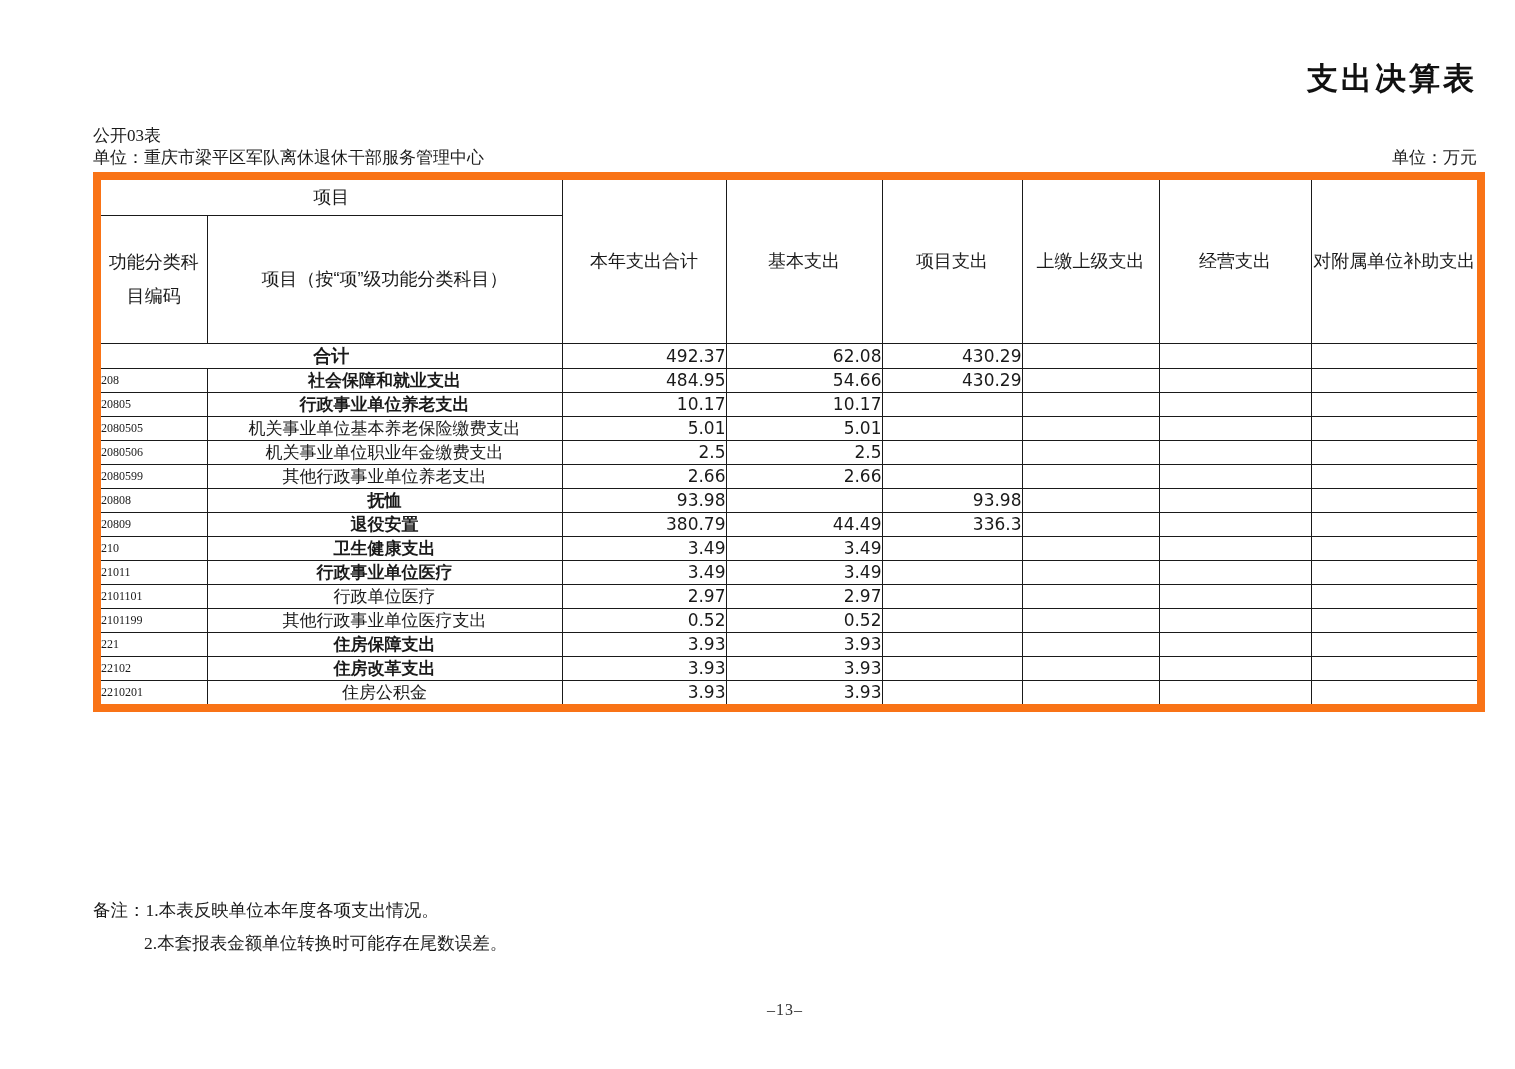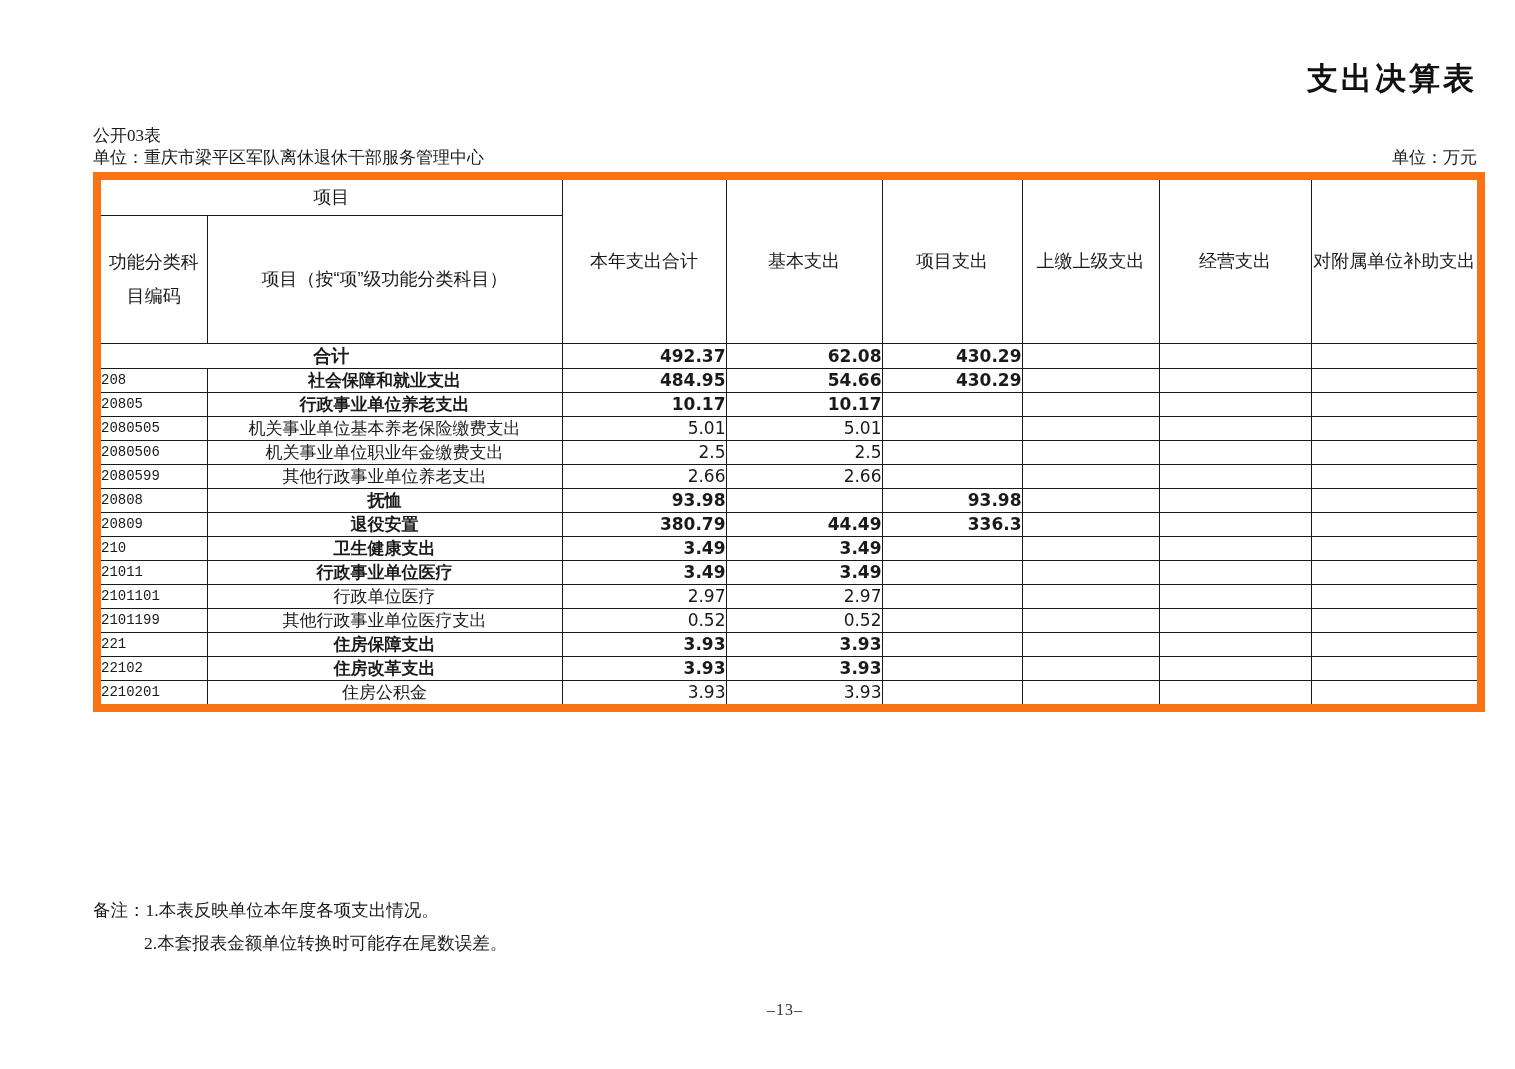--- a/index.html
+++ b/index.html
@@ -27,35 +27,35 @@
   }
   thead tr.h1{height:39px;}
   thead tr.h2{height:128px;}
   th{
     font-family:"Liberation Sans", sans-serif;font-weight:normal;
     font-size:18px;text-align:center;color:#1a1a1a;
   }
   th.th-code{white-space:pre-line;line-height:1.9;}
   tbody tr{height:21px;padding-left:32px;}
   td.code{
-    font-family:Liberation Mono, monospace;font-size:14px;
+    font-family:Liberation Serif, serif;font-size:12px;
     padding-left:3px;text-align:left;
   }
   td.name{
     font-family:"Liberation Serif", serif;font-size:17px;
     padding-left:5px;text-align:center;
   }
   td.num{
     font-family:"DejaVu Sans", sans-serif;font-size:17px;
     text-align:right;padding-right:12px;
   }
   tr.bold-row td.name{
     font-family:"Liberation Sans", sans-serif;font-weight:bold;font-size:17px;
   }
-  tr.bold-row td.num{font-weight:bold;}
+  tr.bold-row td.num{font-weight:normal;}
   td.total-label{
     text-align:center;font-family:"Liberation Sans", sans-serif;
     font-weight:bold;font-size:18px;
   }
   .notes{
     position:absolute;top:894px;left:93px;font-size:17.5px;line-height:33px;color:#1a1a1a;
   }
   .notes .indent{padding-left:51px;}
   .pageno{
     position:absolute;top:1001px;left:93px;width:1384px;text-align:center;

